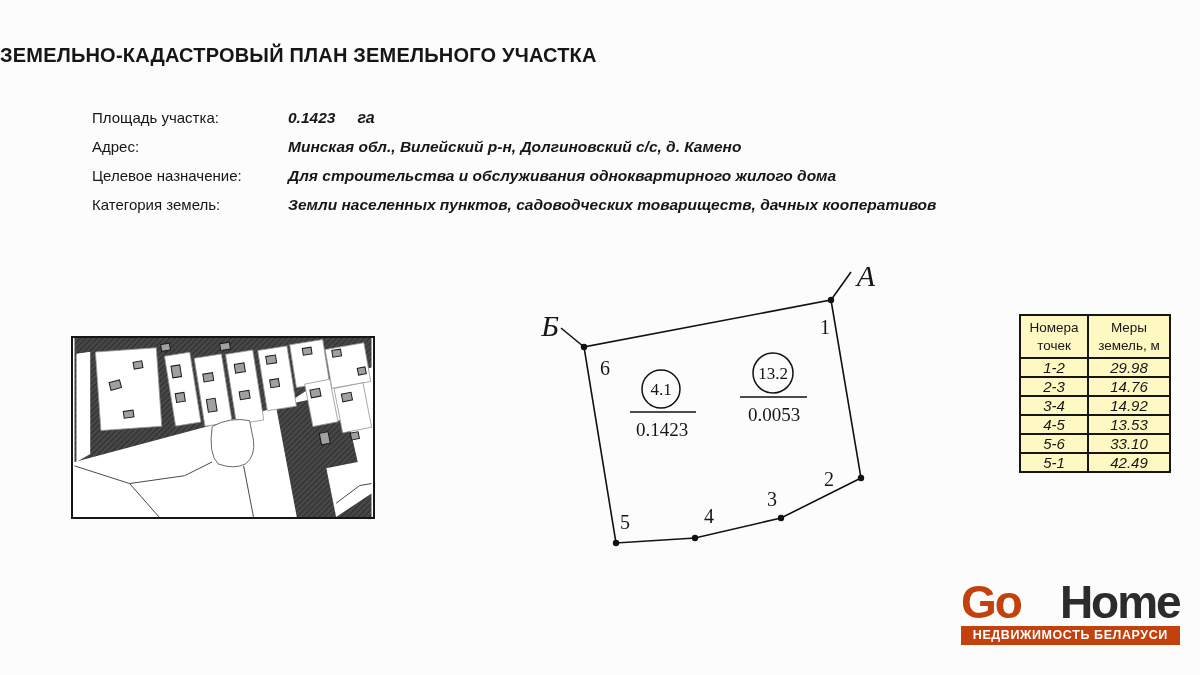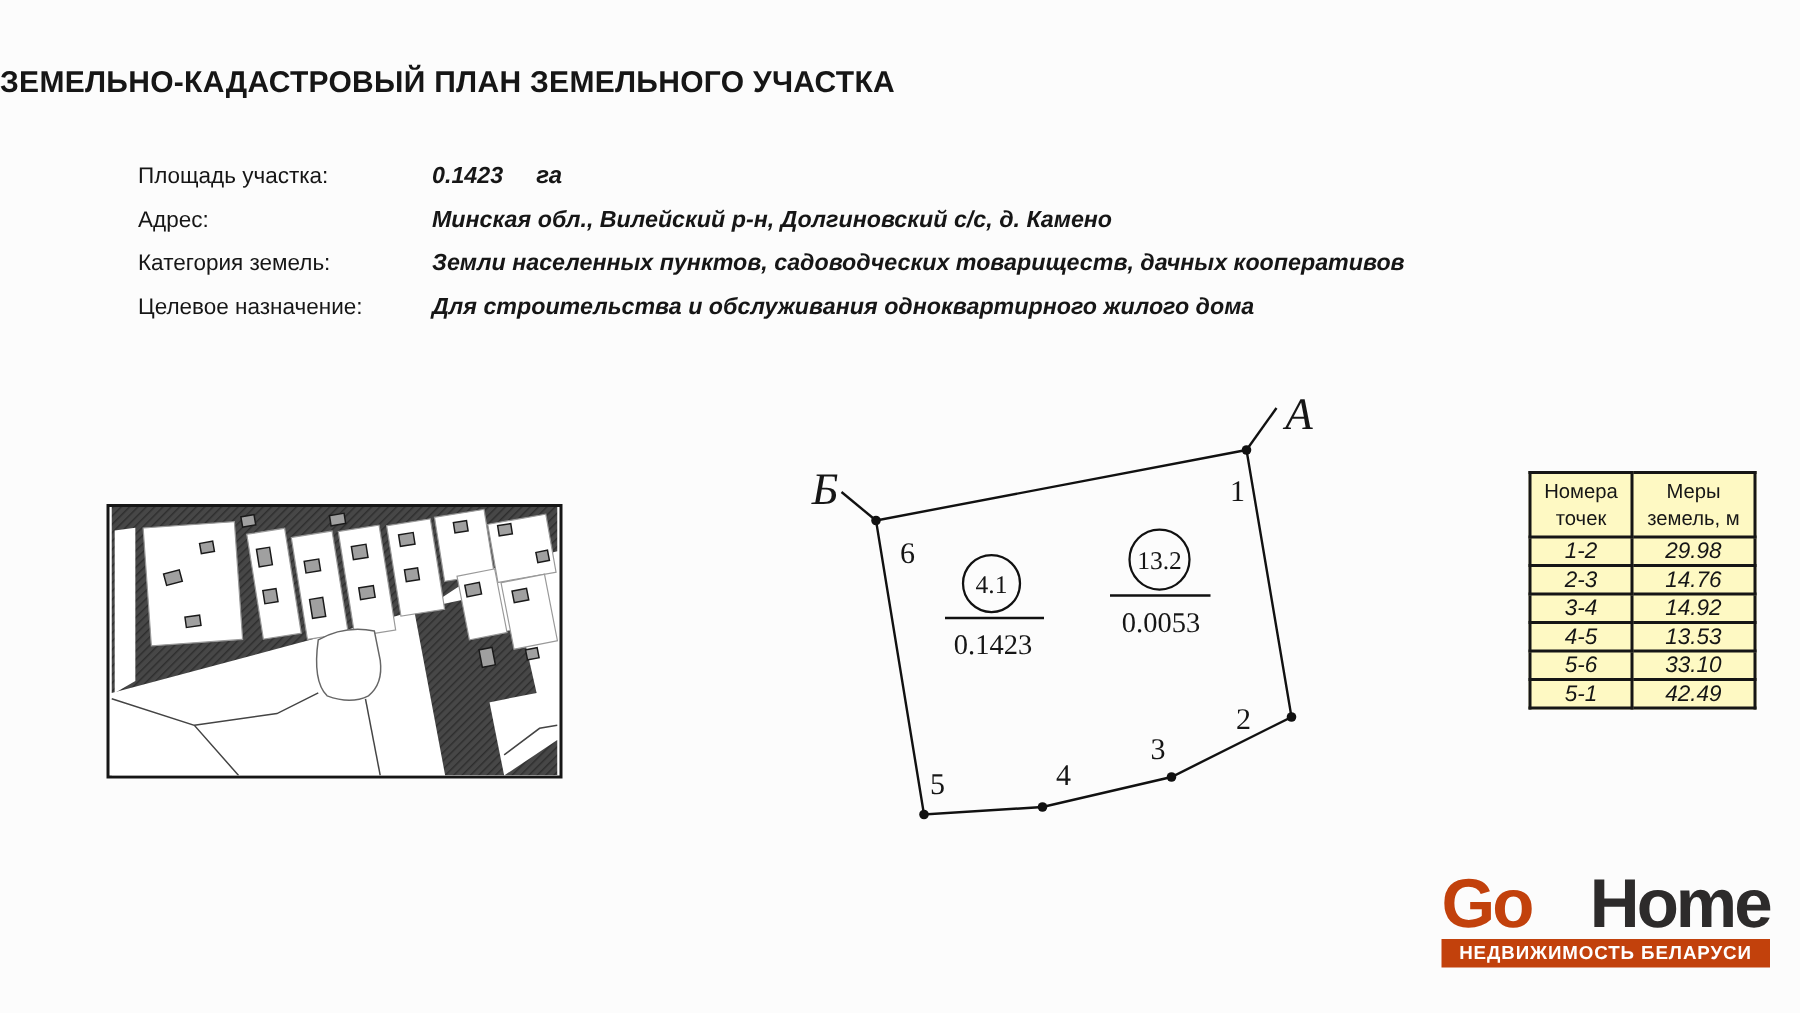--- a/index.html
+++ b/index.html
@@ -47,26 +47,26 @@
   <div class="info-row">
     <div class="info-label">Площадь участка:</div>
     <div class="info-value">0.1423</div>
     <div class="info-unit">га</div>
   </div>
   <div class="info-row">
     <div class="info-label">Адрес:</div>
     <div class="info-value">Минская обл., Вилейский р-н, Долгиновский с/с, д. Камено</div>
   </div>
   <div class="info-row">
+    <div class="info-label">Целевое назначение:</div>
+    <div class="info-value">Для строительства и обслуживания одноквартирного жилого дома</div>
+  </div>
+  <div class="info-row">
     <div class="info-label">Категория земель:</div>
     <div class="info-value">Земли населенных пунктов, садоводческих товариществ, дачных кооперативов</div>
-  </div>
-  <div class="info-row">
-    <div class="info-label">Целевое назначение:</div>
-    <div class="info-value">Для строительства и обслуживания одноквартирного жилого дома</div>
   </div>
 </div>
 
 <div class="map-frame">
   <svg width="300" height="179" viewBox="0 0 302 182">
     <defs>
       <pattern id="ht" width="4" height="4" patternUnits="userSpaceOnUse" patternTransform="rotate(45)">
         <rect width="4" height="4" fill="#474747"></rect>
         <line x1="0" y1="0" x2="0" y2="4" stroke="#2e2e2e" stroke-width="2"></line>
       </pattern>

